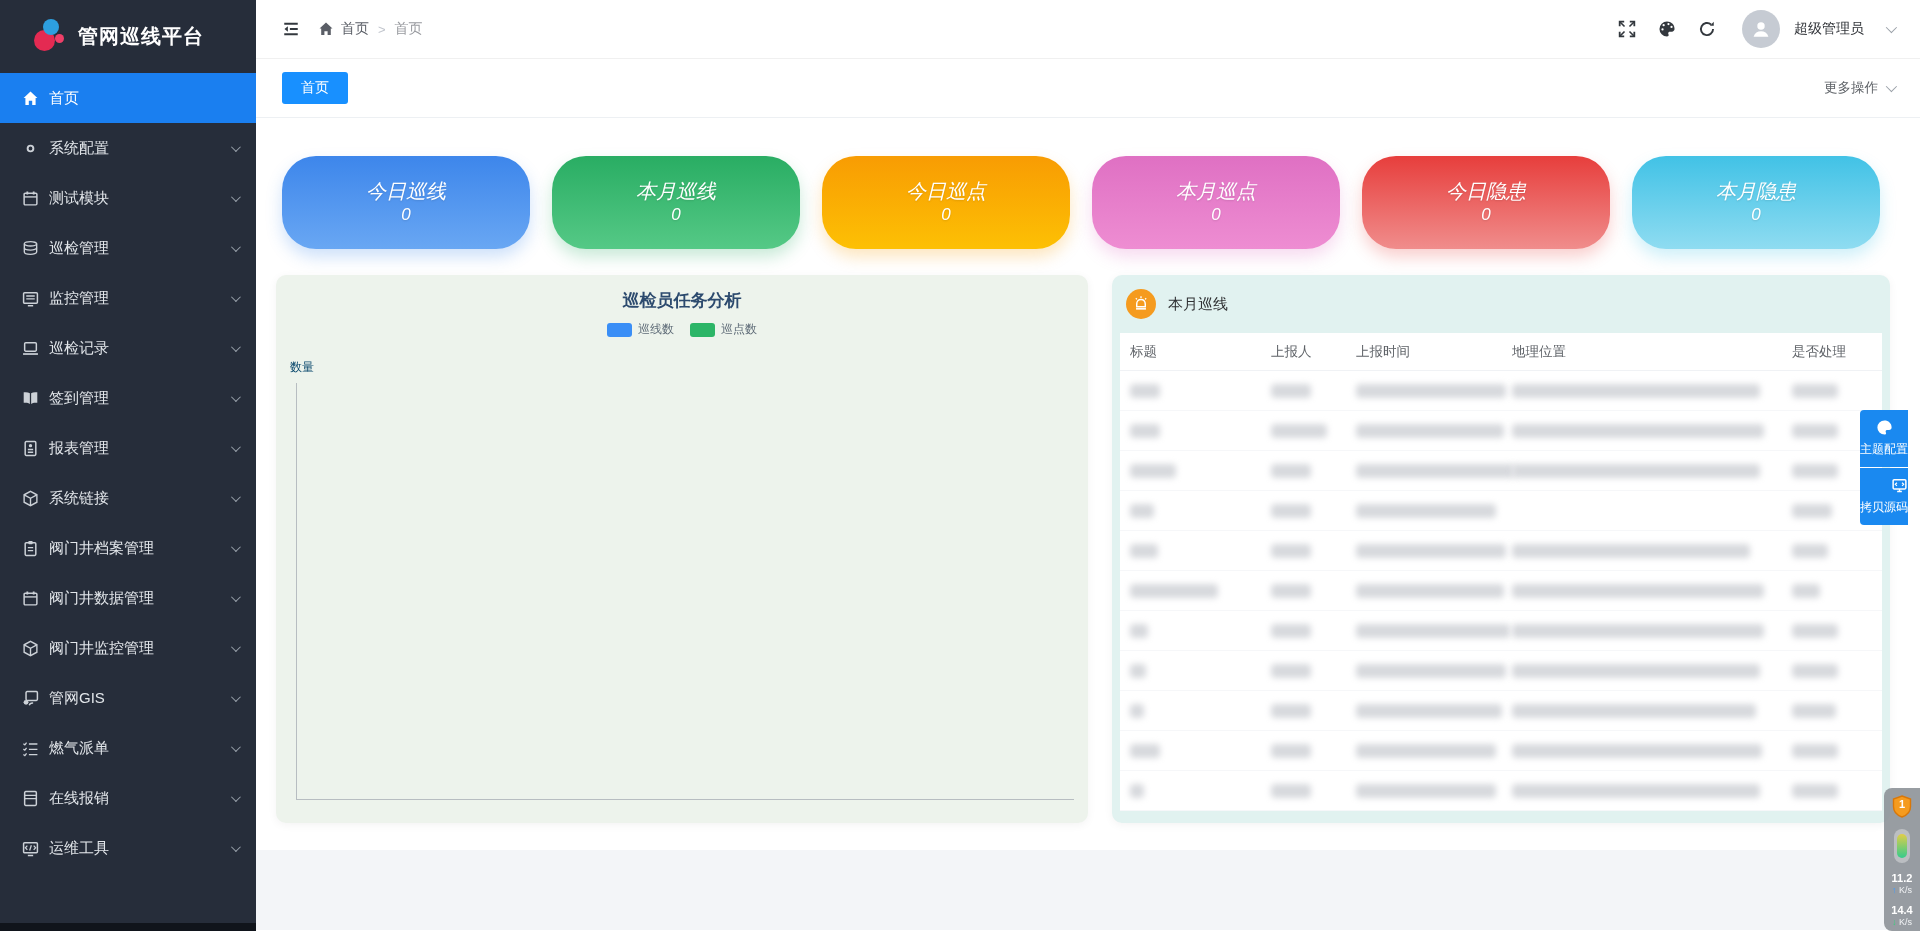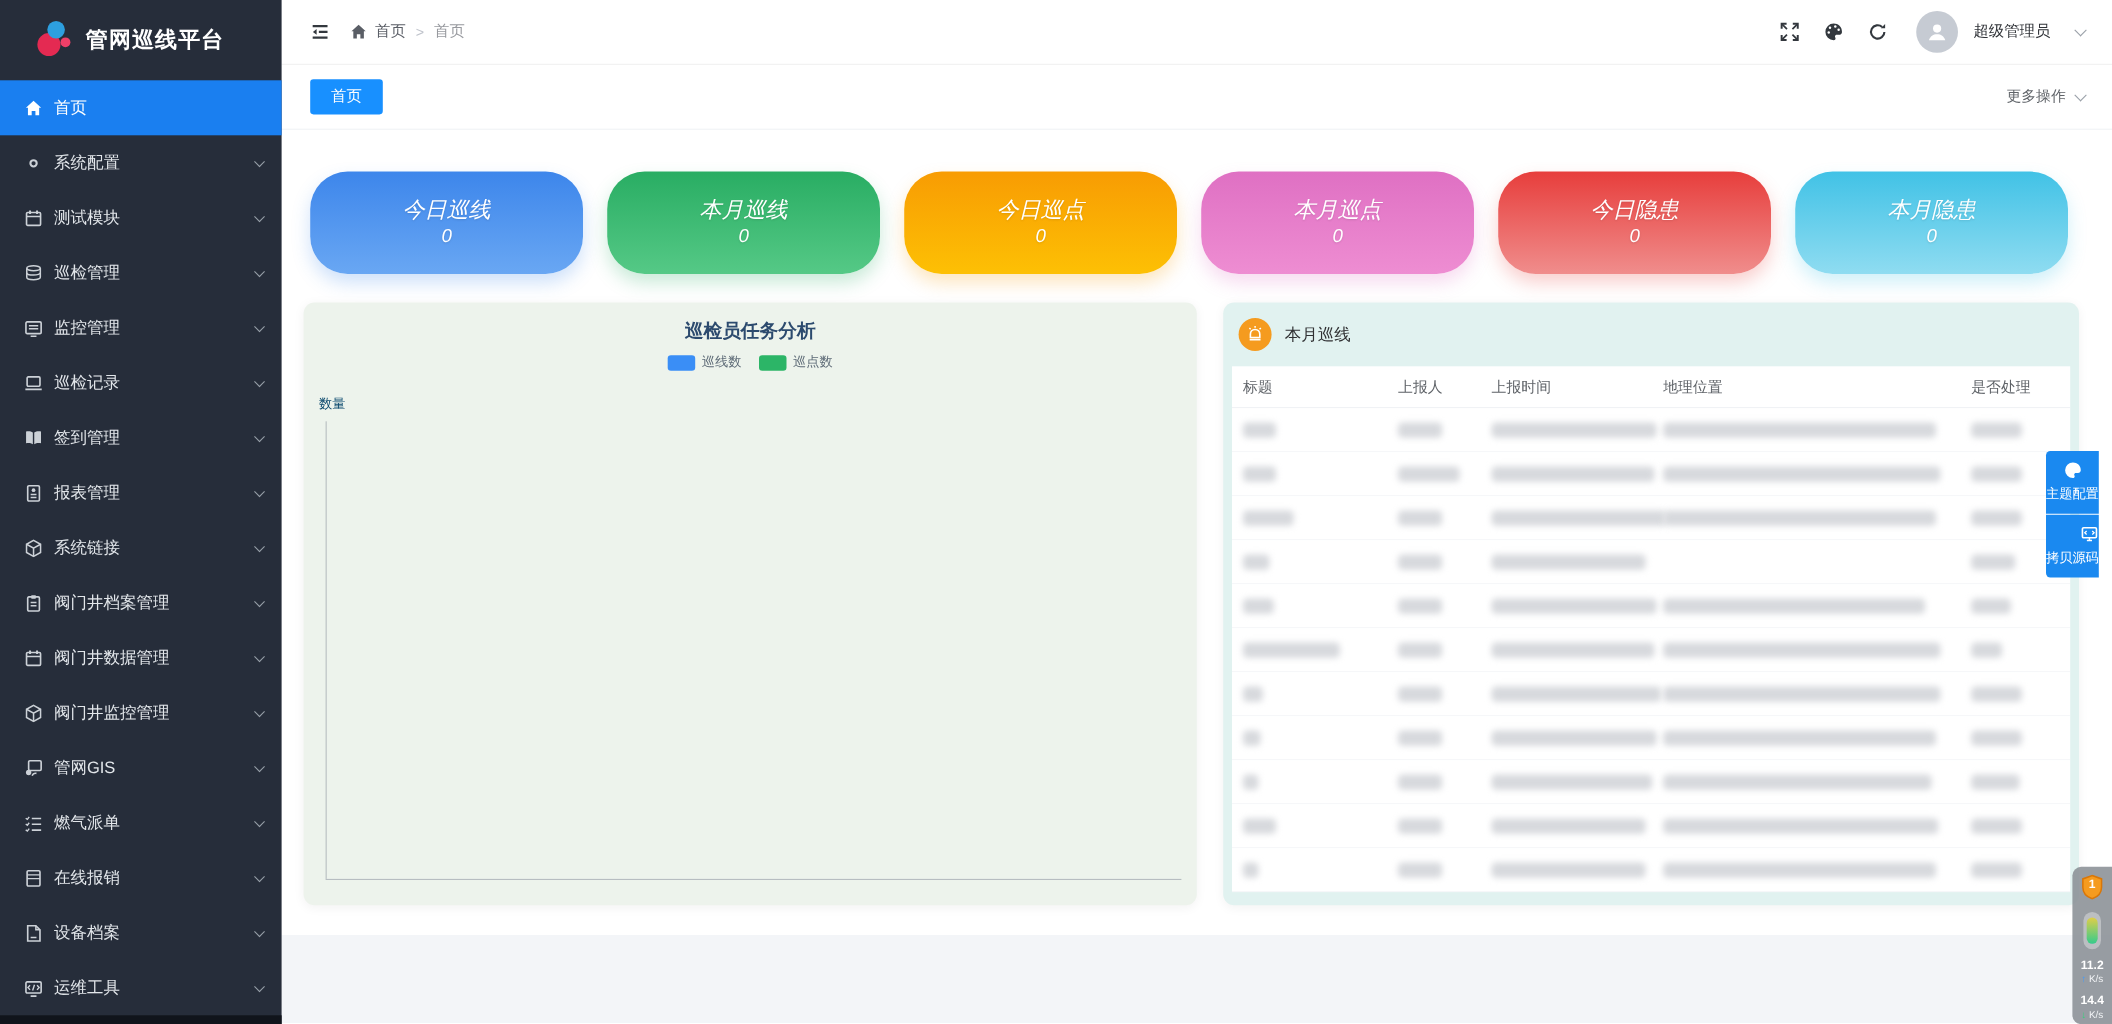--- a/index.html
+++ b/index.html
@@ -324,27 +324,20 @@
           <use href="#sym-listcheck"></use>
         </svg>
       <span class="lbl">燃气派单</span>
       <span class="chev"></span>
     </div>
     <div class="mitem">
       <svg class="mi">
           <use href="#sym-notebook"></use>
         </svg>
       <span class="lbl">在线报销</span>
-      <span class="chev"></span>
-    </div>
-    <div class="mitem">
-      <svg class="mi">
-          <use href="#sym-file"></use>
-        </svg>
-      <span class="lbl">设备档案</span>
       <span class="chev"></span>
     </div>
     <div class="mitem">
       <svg class="mi">
           <use href="#sym-terminal"></use>
         </svg>
       <span class="lbl">运维工具</span>
       <span class="chev"></span>
     </div>
   </nav>

